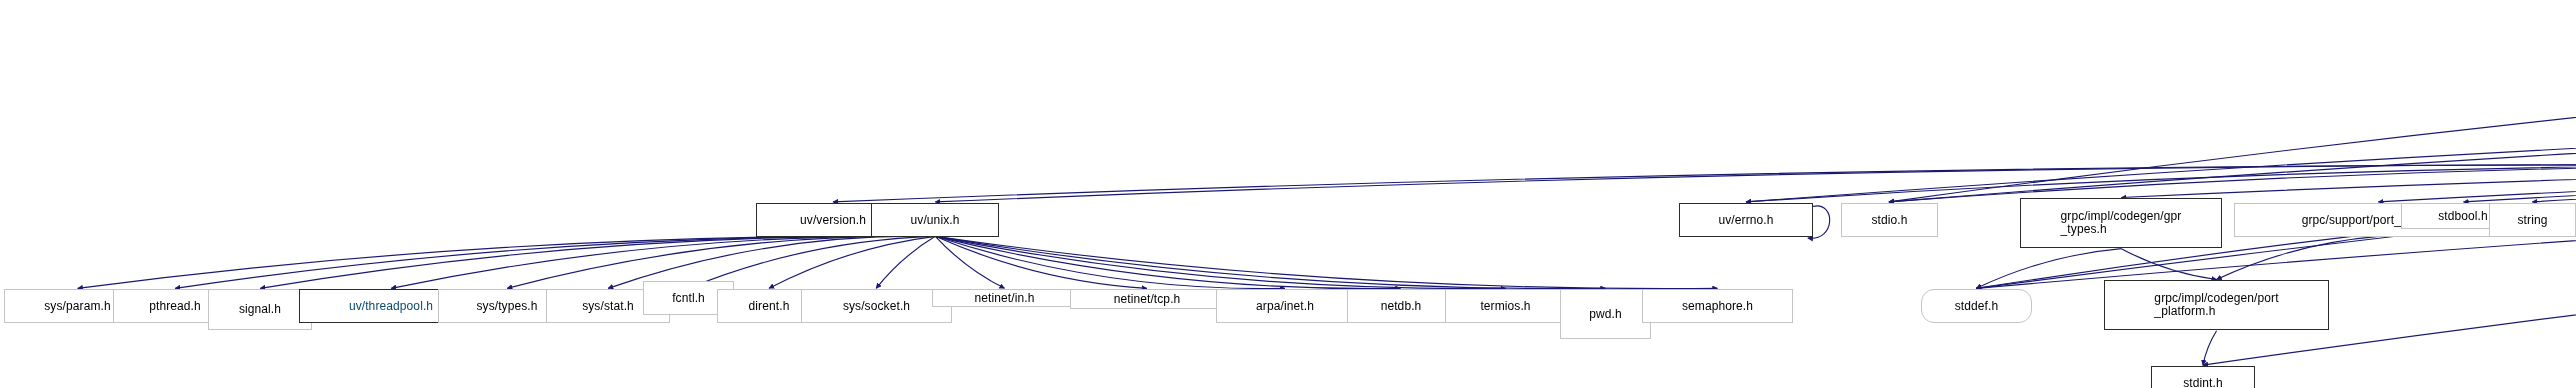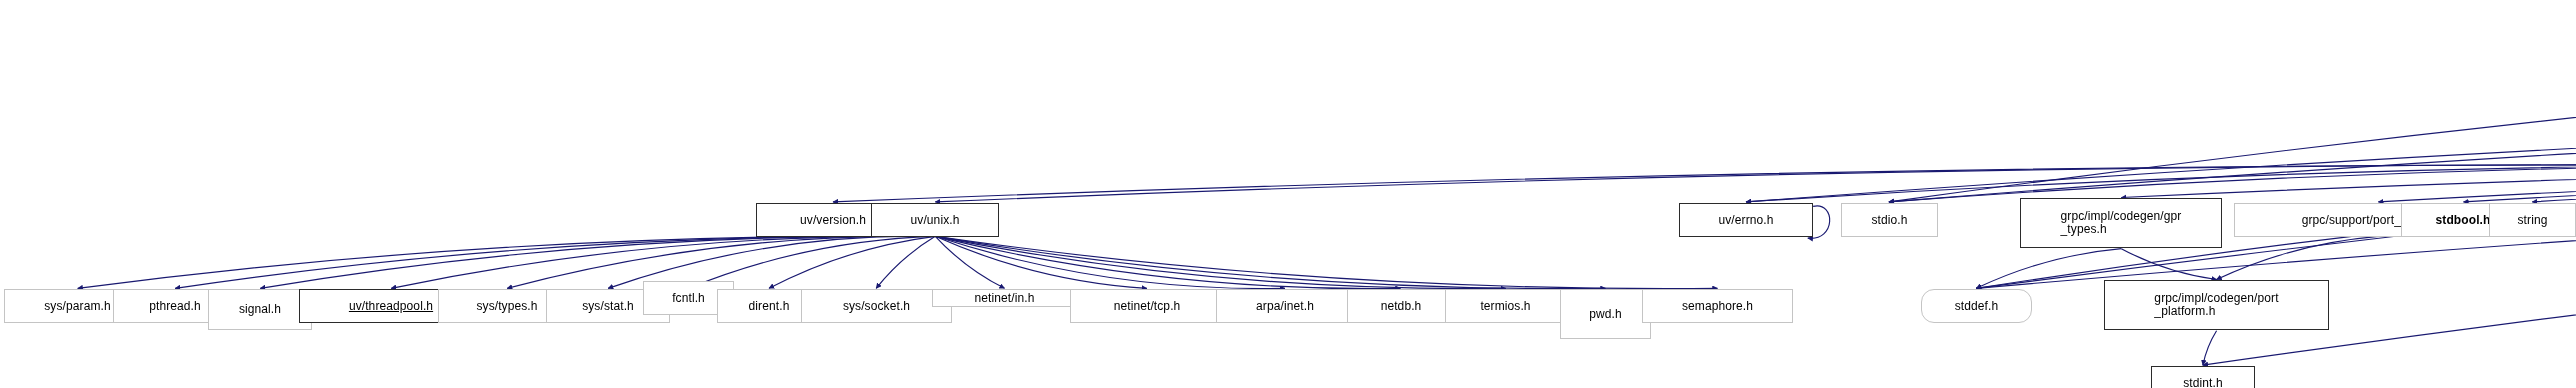--- a/index.html
+++ b/index.html
@@ -22,21 +22,21 @@
     background:#ffffff;
     border:0.9px solid #c4c4c4;
     color:#000000;
     font-size:12px;
     line-height:1.05;
     letter-spacing:0.1px;
     white-space:pre;
     z-index:5;
   }
   .node.solid{border:0.9px solid #2b2b2b;}
-  .node.red{color:#000000;border:0.9px solid #2b2b2b;text-decoration:underline;}
+  .node.red{color:#0c4a6e;border:0.9px solid #2b2b2b;}
 </style>
 </head>
 <body>
 
 <div id="canvas">
   <svg id="edges" viewBox="0 0 2921 440" xmlns="http://www.w3.org/2000/svg">
     <defs>
       <marker id="arrow" viewBox="0 0 10 10" refX="9" refY="5" markerWidth="5" markerHeight="5" orient="auto-start-reverse">
         <path d="M 0 0 L 10 5 L 0 10 z" fill="#191970"></path>
       </marker>
@@ -94,33 +94,33 @@
       </g>
   </svg>
   <div id="nodes-layer">
       <div class="node solid" style="left: 756px; top: 203px; width: 154px; height: 34px;">uv/version.h</div>
       <div class="node solid" style="left: 871px; top: 203px; width: 128px; height: 34px;">uv/unix.h</div>
       <div class="node solid" style="left: 1679px; top: 203px; width: 134px; height: 34px;">uv/errno.h</div>
       <div class="node " style="left: 1841px; top: 203px; width: 97px; height: 34px;">stdio.h</div>
       <div class="node solid" style="left: 2020px; top: 198px; width: 202px; height: 50px;">grpc/impl/codegen/gpr
 _types.h</div>
       <div class="node " style="left: 2234px; top: 203px; width: 289px; height: 34px;">grpc/support/port_platform.h</div>
-      <div class="node " style="left: 2401px; top: 203px; width: 124px; height: 34px; font-weight: bold;">stdbool.h</div>
+      <div class="node " style="left: 2401px; top: 203px; width: 124px; height: 26px;">stdbool.h</div>
       <div class="node " style="left: 2489px; top: 203px; width: 87px; height: 34px;">string</div>
       <div class="node " style="left: 3.5px; top: 289px; width: 148px; height: 34px;">sys/param.h</div>
       <div class="node " style="left: 113px; top: 289px; width: 124px; height: 34px;">pthread.h</div>
       <div class="node " style="left: 208px; top: 289px; width: 104px; height: 41px;">signal.h</div>
       <div class="node red" style="left: 299px; top: 289px; width: 184px; height: 34px;">uv/threadpool.h</div>
       <div class="node " style="left: 438px; top: 289px; width: 138px; height: 34px;">sys/types.h</div>
       <div class="node " style="left: 546px; top: 289px; width: 124px; height: 34px;">sys/stat.h</div>
       <div class="node " style="left: 643px; top: 281px; width: 91px; height: 34px;">fcntl.h</div>
       <div class="node " style="left: 717px; top: 289px; width: 104px; height: 34px;">dirent.h</div>
       <div class="node " style="left: 801px; top: 289px; width: 151px; height: 34px;">sys/socket.h</div>
       <div class="node " style="left: 932px; top: 289px; width: 145px; height: 18px;">netinet/in.h</div>
-      <div class="node " style="left: 1070px; top: 289px; width: 154px; height: 34px;">netinet/tcp.h</div>
+      <div class="node " style="left: 1070px; top: 289px; width: 154px; height: 20px;">netinet/tcp.h</div>
       <div class="node " style="left: 1216px; top: 289px; width: 138px; height: 34px;">arpa/inet.h</div>
       <div class="node " style="left: 1347px; top: 289px; width: 108px; height: 34px;">netdb.h</div>
       <div class="node " style="left: 1445px; top: 289px; width: 121px; height: 34px;">termios.h</div>
       <div class="node " style="left: 1560px; top: 289px; width: 91px; height: 50px;">pwd.h</div>
       <div class="node " style="left: 1642px; top: 289px; width: 151px; height: 34px;">semaphore.h</div>
       <div class="node " style="left: 1921px; top: 289px; width: 111px; height: 34px; border-radius: 13px;">stddef.h</div>
       <div class="node solid" style="left: 2104px; top: 280px; width: 225px; height: 50px;">grpc/impl/codegen/port
 _platform.h</div>
       <div class="node solid" style="left: 2151px; top: 366px; width: 104px; height: 34px;">stdint.h</div>
     </div>

